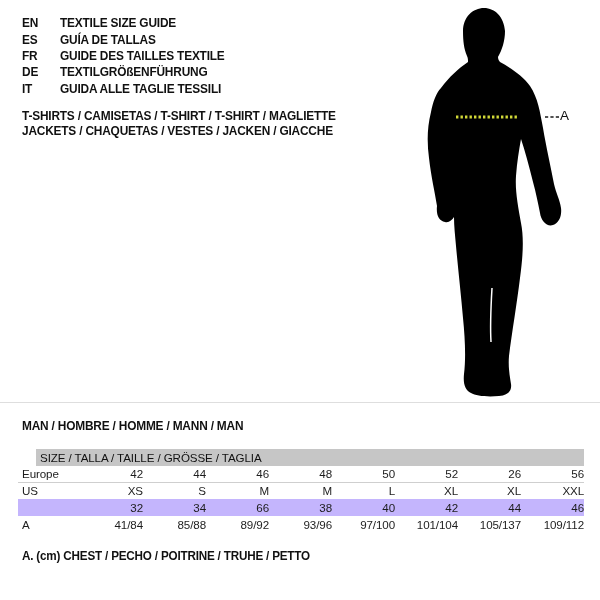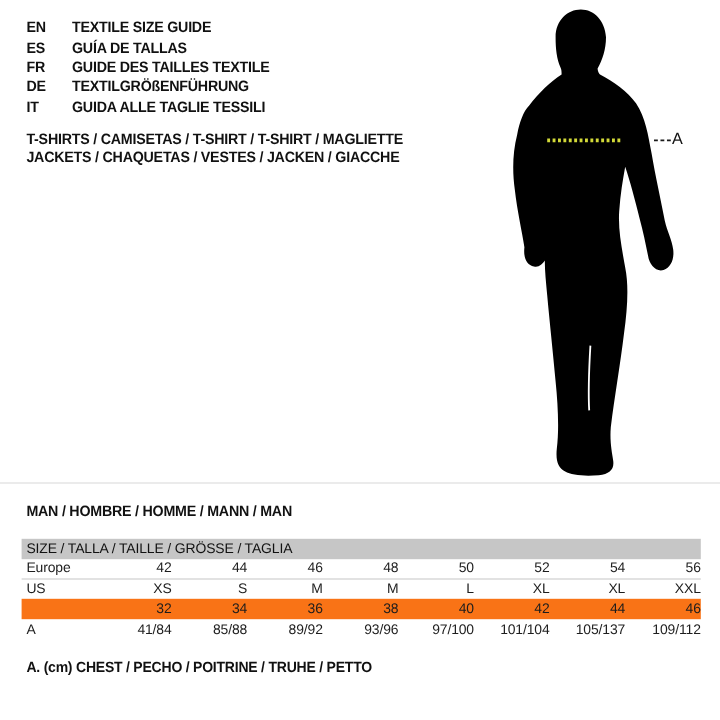--- a/index.html
+++ b/index.html
@@ -49,21 +49,21 @@
     transform: scaleX(0.95); transform-origin: 0 0;
     white-space: nowrap;
   }
 
   
   .size-table {
     position: absolute; left: 18px; top: 449px; width: 566px;
     font-size: 11.6px; color: #1d1d1d; letter-spacing: -0.1px;
   }
   .trow { display: flex; height: 16.8px; align-items: center; }
-  .trow.header-row { color: #111; }
+  .trow.header-row { color: #111; margin-left: 18px; }
   .trow.europe-row { border-bottom: 1px solid #cfcfcf; }
   .tlabel { width: 62px; padding-left: 4px; text-align: left; }
   .tlabel.header-label { width: 100%; }
   .tcell { width: 63px; text-align: right; }
 
   
   .footnote {
     position: absolute; left: 22px; top: 549px;
     font-weight: bold; font-size: 12.3px; letter-spacing: -0.2px;
     transform: scaleX(0.95); transform-origin: 0 0;
@@ -155,39 +155,39 @@
       <span class="tlabel header-label">SIZE / TALLA / TAILLE / GRÖSSE / TAGLIA</span>
     </div>
     <div class="trow europe-row">
       <span class="tlabel">Europe</span>
       <span class="tcell">42</span>
       <span class="tcell">44</span>
       <span class="tcell">46</span>
       <span class="tcell">48</span>
       <span class="tcell">50</span>
       <span class="tcell">52</span>
-      <span class="tcell">54</span>
+      <span class="tcell">26</span>
       <span class="tcell">56</span>
     </div>
     <div class="trow">
       <span class="tlabel">US</span>
       <span class="tcell">XS</span>
       <span class="tcell">S</span>
       <span class="tcell">M</span>
       <span class="tcell">M</span>
       <span class="tcell">L</span>
       <span class="tcell">XL</span>
       <span class="tcell">XL</span>
       <span class="tcell">XXL</span>
     </div>
-    <div class="trow" style="background: #f97316;">
+    <div class="trow" style="background: #c4b5fd;">
       <span class="tlabel"></span>
       <span class="tcell">32</span>
       <span class="tcell">34</span>
-      <span class="tcell">36</span>
+      <span class="tcell">66</span>
       <span class="tcell">38</span>
       <span class="tcell">40</span>
       <span class="tcell">42</span>
       <span class="tcell">44</span>
       <span class="tcell">46</span>
     </div>
     <div class="trow">
       <span class="tlabel">A</span>
       <span class="tcell">41/84</span>
       <span class="tcell">85/88</span>

